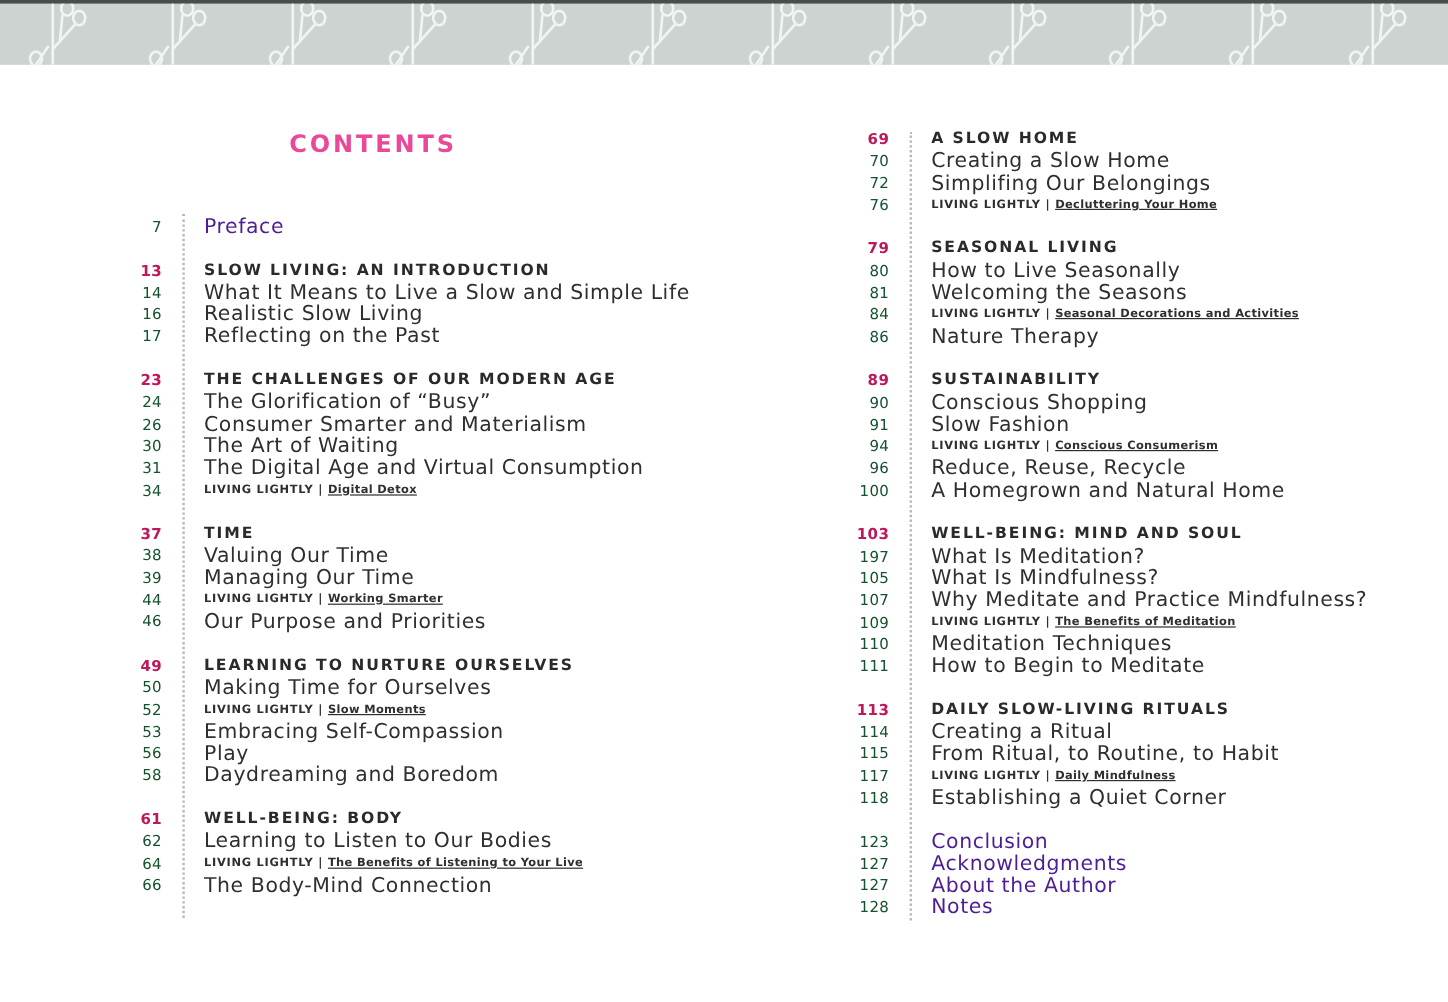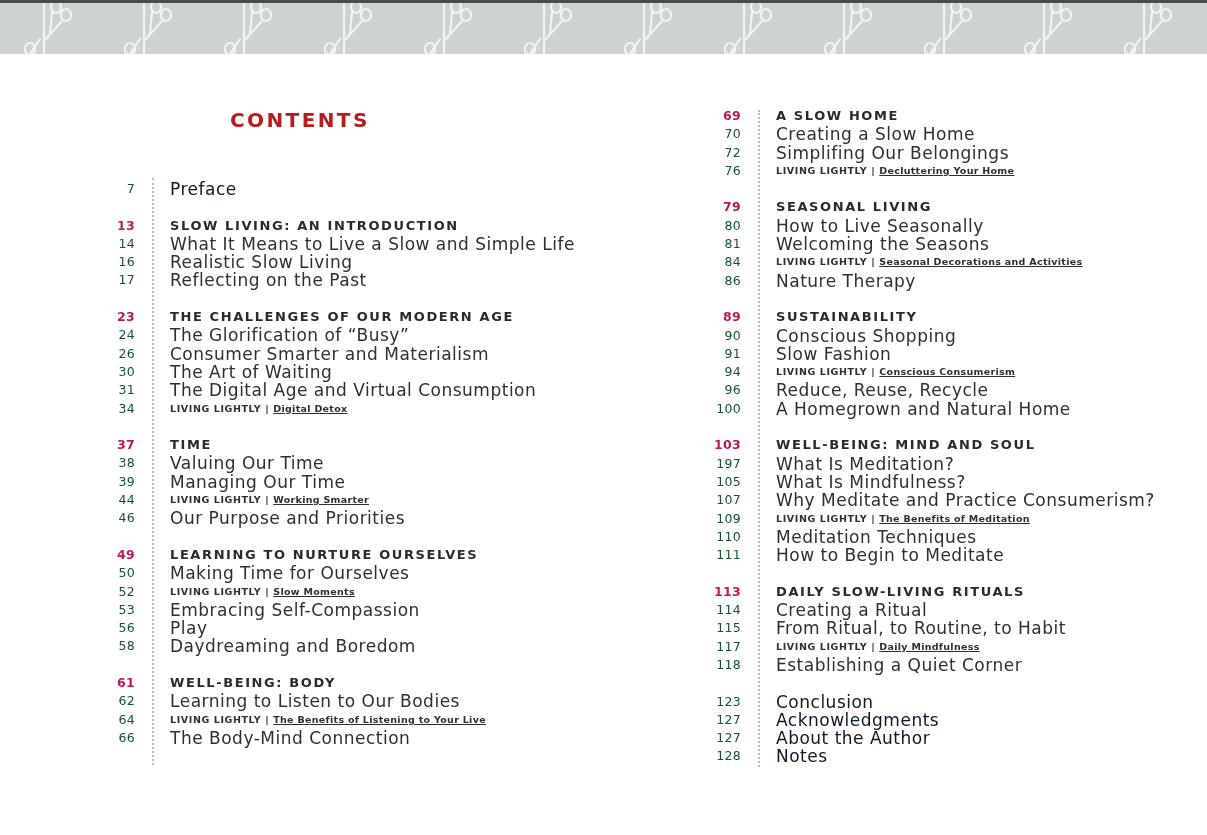--- a/index.html
+++ b/index.html
@@ -8,23 +8,23 @@
 
     .banner {
       position: absolute; left: 0; top: 0; width: 1207px; height: 54px;
       background: #cdd3d0;
       border-top: 3px solid #4a4d4e;
       overflow: hidden;
     }
     .banner svg { position: absolute; left: 0; top: 0; }
 
     .title {
-      position: absolute; left: 230px; top: 108px;
+      position: absolute; left: 241px; top: 108px;
       font-family: "DejaVu Sans", sans-serif; font-weight: bold;
-      font-size: 20px; letter-spacing: 2.4px; color: #b91c1c;
+      font-size: 20px; letter-spacing: 2.4px; color: #ec4899;
     }
 
     .col { position: absolute; }
     .col.left { left: 100px; top: 180px; }
     .col.right { left: 706px; top: 107px; }
 
     .rule {
       position: absolute; width: 0;
       border-left: 2px dotted #b8b8b8;
     }
@@ -37,21 +37,21 @@
     .entry .pg {
       position: absolute; left: 0; width: 35px; text-align: right;
       font-size: 12.5px; color: #14532d; letter-spacing: 0.3px;
     }
     .entry .txt {
       position: absolute; left: 70px;
       font-size: 17px; color: #2f2f31; letter-spacing: 0.5px;
     }
     .entry.part .pg { font-weight: bold; color: #be185d; }
     .entry.part .txt { font-weight: bold; font-size: 13px; letter-spacing: 1.6px; color: #2a2a2c; }
-    .entry.front .txt { color: #0f172a; }
+    .entry.front .txt { color: #4c1d95; }
     .entry.ll .txt { font-size: 9.5px; font-weight: bold; letter-spacing: 0.6px; color: #2f2f31; }
     .entry.ll .ll-sep { margin: 0 4px; }
     .entry.ll .ll-sub { letter-spacing: 0.3px; text-decoration: underline; }
 
     .gap { height: 18.3px; }
   </style>
 </head>
 <body>
 
 <div class="banner">
@@ -272,21 +272,21 @@
       <div class="entry chapter">
         <span class="pg">197</span>
         <span class="txt">What Is Meditation?</span>
       </div>
       <div class="entry chapter">
         <span class="pg">105</span>
         <span class="txt">What Is Mindfulness?</span>
       </div>
       <div class="entry chapter">
         <span class="pg">107</span>
-        <span class="txt">Why Meditate and Practice Consumerism?</span>
+        <span class="txt">Why Meditate and Practice Mindfulness?</span>
       </div>
       <div class="entry ll">
         <span class="pg">109</span>
         <span class="txt"><span>LIVING LIGHTLY</span><span class="ll-sep">|</span><span class="ll-sub">The Benefits of Meditation</span></span>
       </div>
       <div class="entry chapter">
         <span class="pg">110</span>
         <span class="txt">Meditation Techniques</span>
       </div>
       <div class="entry chapter">

